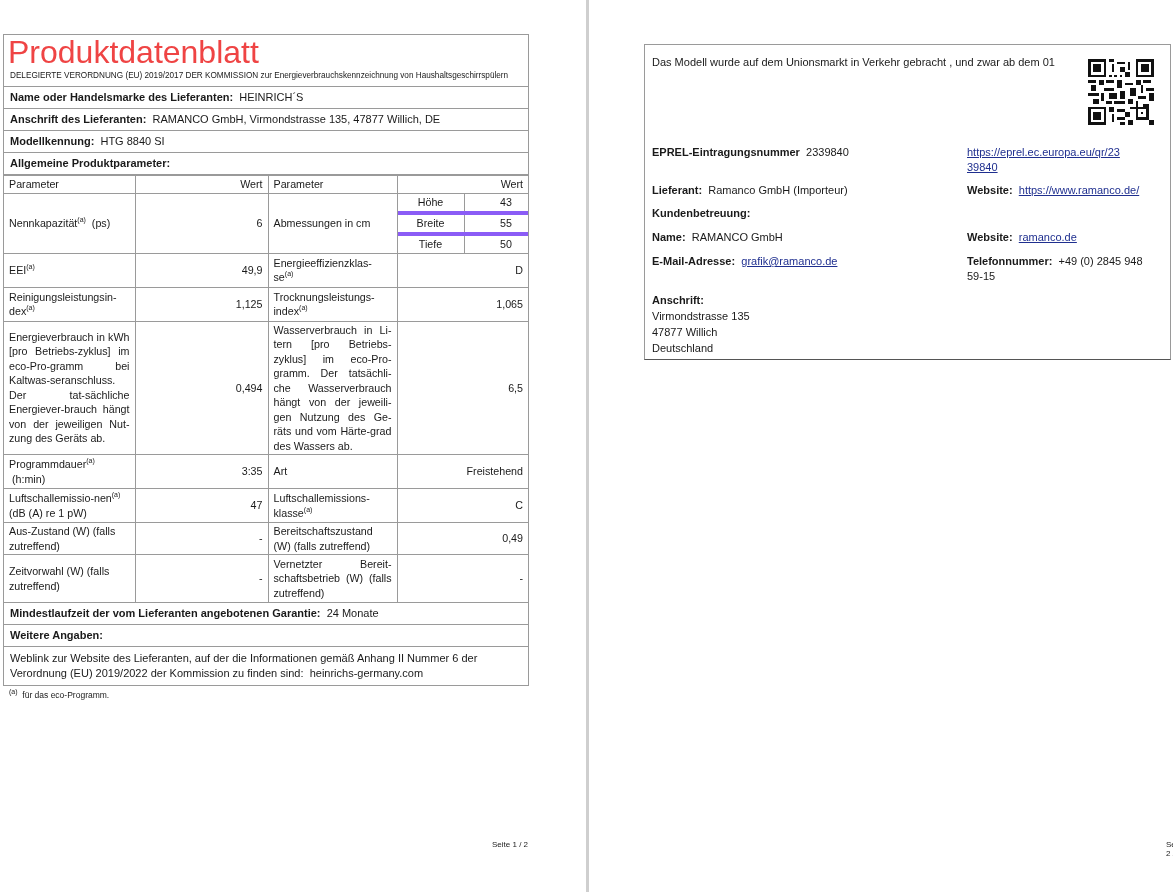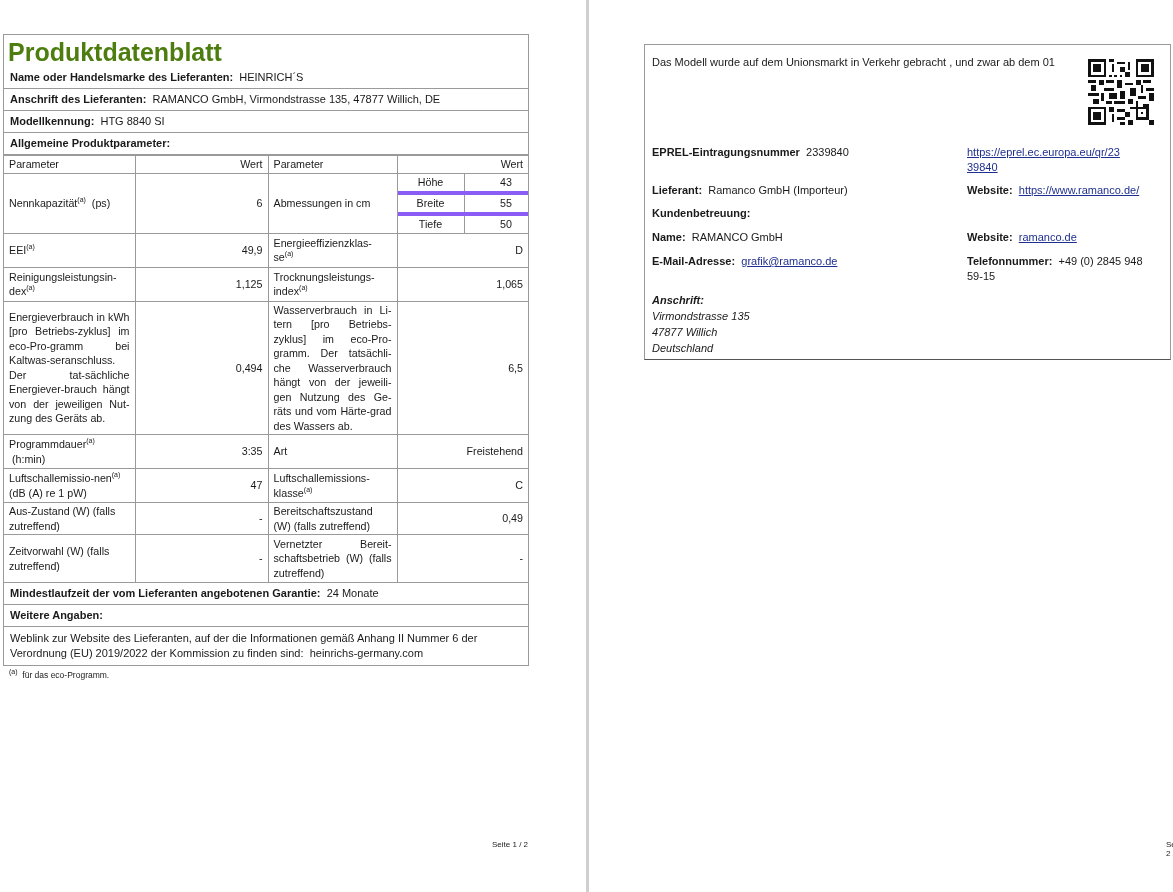--- a/index.html
+++ b/index.html
@@ -4,21 +4,21 @@
 <style>
   html, body { margin:0; padding:0; }
   body {
     width:1173px; height:892px; background:#ffffff; position:relative; overflow:hidden;
     font-family:"Liberation Sans", sans-serif; color:#1a1a1a;
   }
   .page-divider { position:absolute; left:586px; top:0; width:3px; height:892px; background:#cfcfcf; }
   .page1 { position:absolute; left:3px; top:34px; width:526px; }
   .sheet { border:1px solid #9a9a9a; border-bottom:none; }
   .row { border-bottom:1px solid #9a9a9a; padding:3px 6px; font-size:11px; line-height:15px; }
-  .title { font-size:25px; font-weight:bold; color:#4d7c0f; line-height:30px; padding:2px 4px 0 4px; border-bottom:none; }
+  .title { font-size:32px; font-weight:normal; color:#ef4444; line-height:30px; padding:2px 4px 0 4px; border-bottom:none; }
   .subtitle { font-size:8.2px; line-height:13px; padding:2px 6px 4px 6px; }
   b { font-weight:bold; }
   table.params { width:100%; border-collapse:collapse; font-size:10.7px; line-height:14.5px; table-layout:fixed; }
   table.params td { border:1px solid #9a9a9a; padding:1px 5px; vertical-align:middle; }
   table.params tr td:first-child { border-left:none; }
   table.params tr td:last-child { border-right:none; }
   .c { text-align:right; }
   .just { text-align:justify; }
   sup { font-size:7px; vertical-align:super; line-height:0; }
   table.dims { width:100%; border-collapse:collapse; }
@@ -34,20 +34,21 @@
   .qr { position:absolute; right:16px; top:14px; width:66px; height:66px; }
 </style>
 </head>
 <body>
 
 <div class="page-divider"></div>
 
 <div class="page1">
   <div class="sheet">
     <div class="row title">Produktdatenblatt</div>
+    <div class="row subtitle">DELEGIERTE VERORDNUNG (EU) 2019/2017 DER KOMMISSION zur Energieverbrauchskennzeichnung von Haushaltsgeschirrspülern</div>
     <div class="row">
       <b>Name oder Handelsmarke des Lieferanten:</b>&nbsp;
       <span>HEINRICH´S</span>
     </div>
     <div class="row">
       <b>Anschrift des Lieferanten:</b>&nbsp;
       <span>RAMANCO GmbH, Virmondstrasse 135, 47877 Willich, DE</span>
     </div>
     <div class="row">
       <b>Modellkennung:</b>&nbsp;
@@ -249,21 +250,21 @@
   <div class="p2row" style="left:7px; top:209px;">
     <b>E-Mail-Adresse:</b>&nbsp;
     <a class="lnk">grafik@ramanco.de</a>
   </div>
   <div class="p2row" style="left:322px; top:209px;">
     <b>Telefonnummer:</b>&nbsp;
     <span>+49 (0) 2845 948</span><br>
     <span>59-15</span>
   </div>
 
-  <div class="p2row" style="left:7px; top:247px; line-height:16px;font-style:italic;">
+  <div class="p2row" style="left:7px; top:247px; line-height:16px;">
     <b>Anschrift:</b><br>
     <span>Virmondstrasse 135</span><br>
     <span>47877 Willich</span><br>
     <span>Deutschland</span>
   </div>
 </div>
 
 <div class="page-num" style="left:1134px; top:840px;margin-left:32px;">Seite 2 / 2</div>
 
 </body></html>

